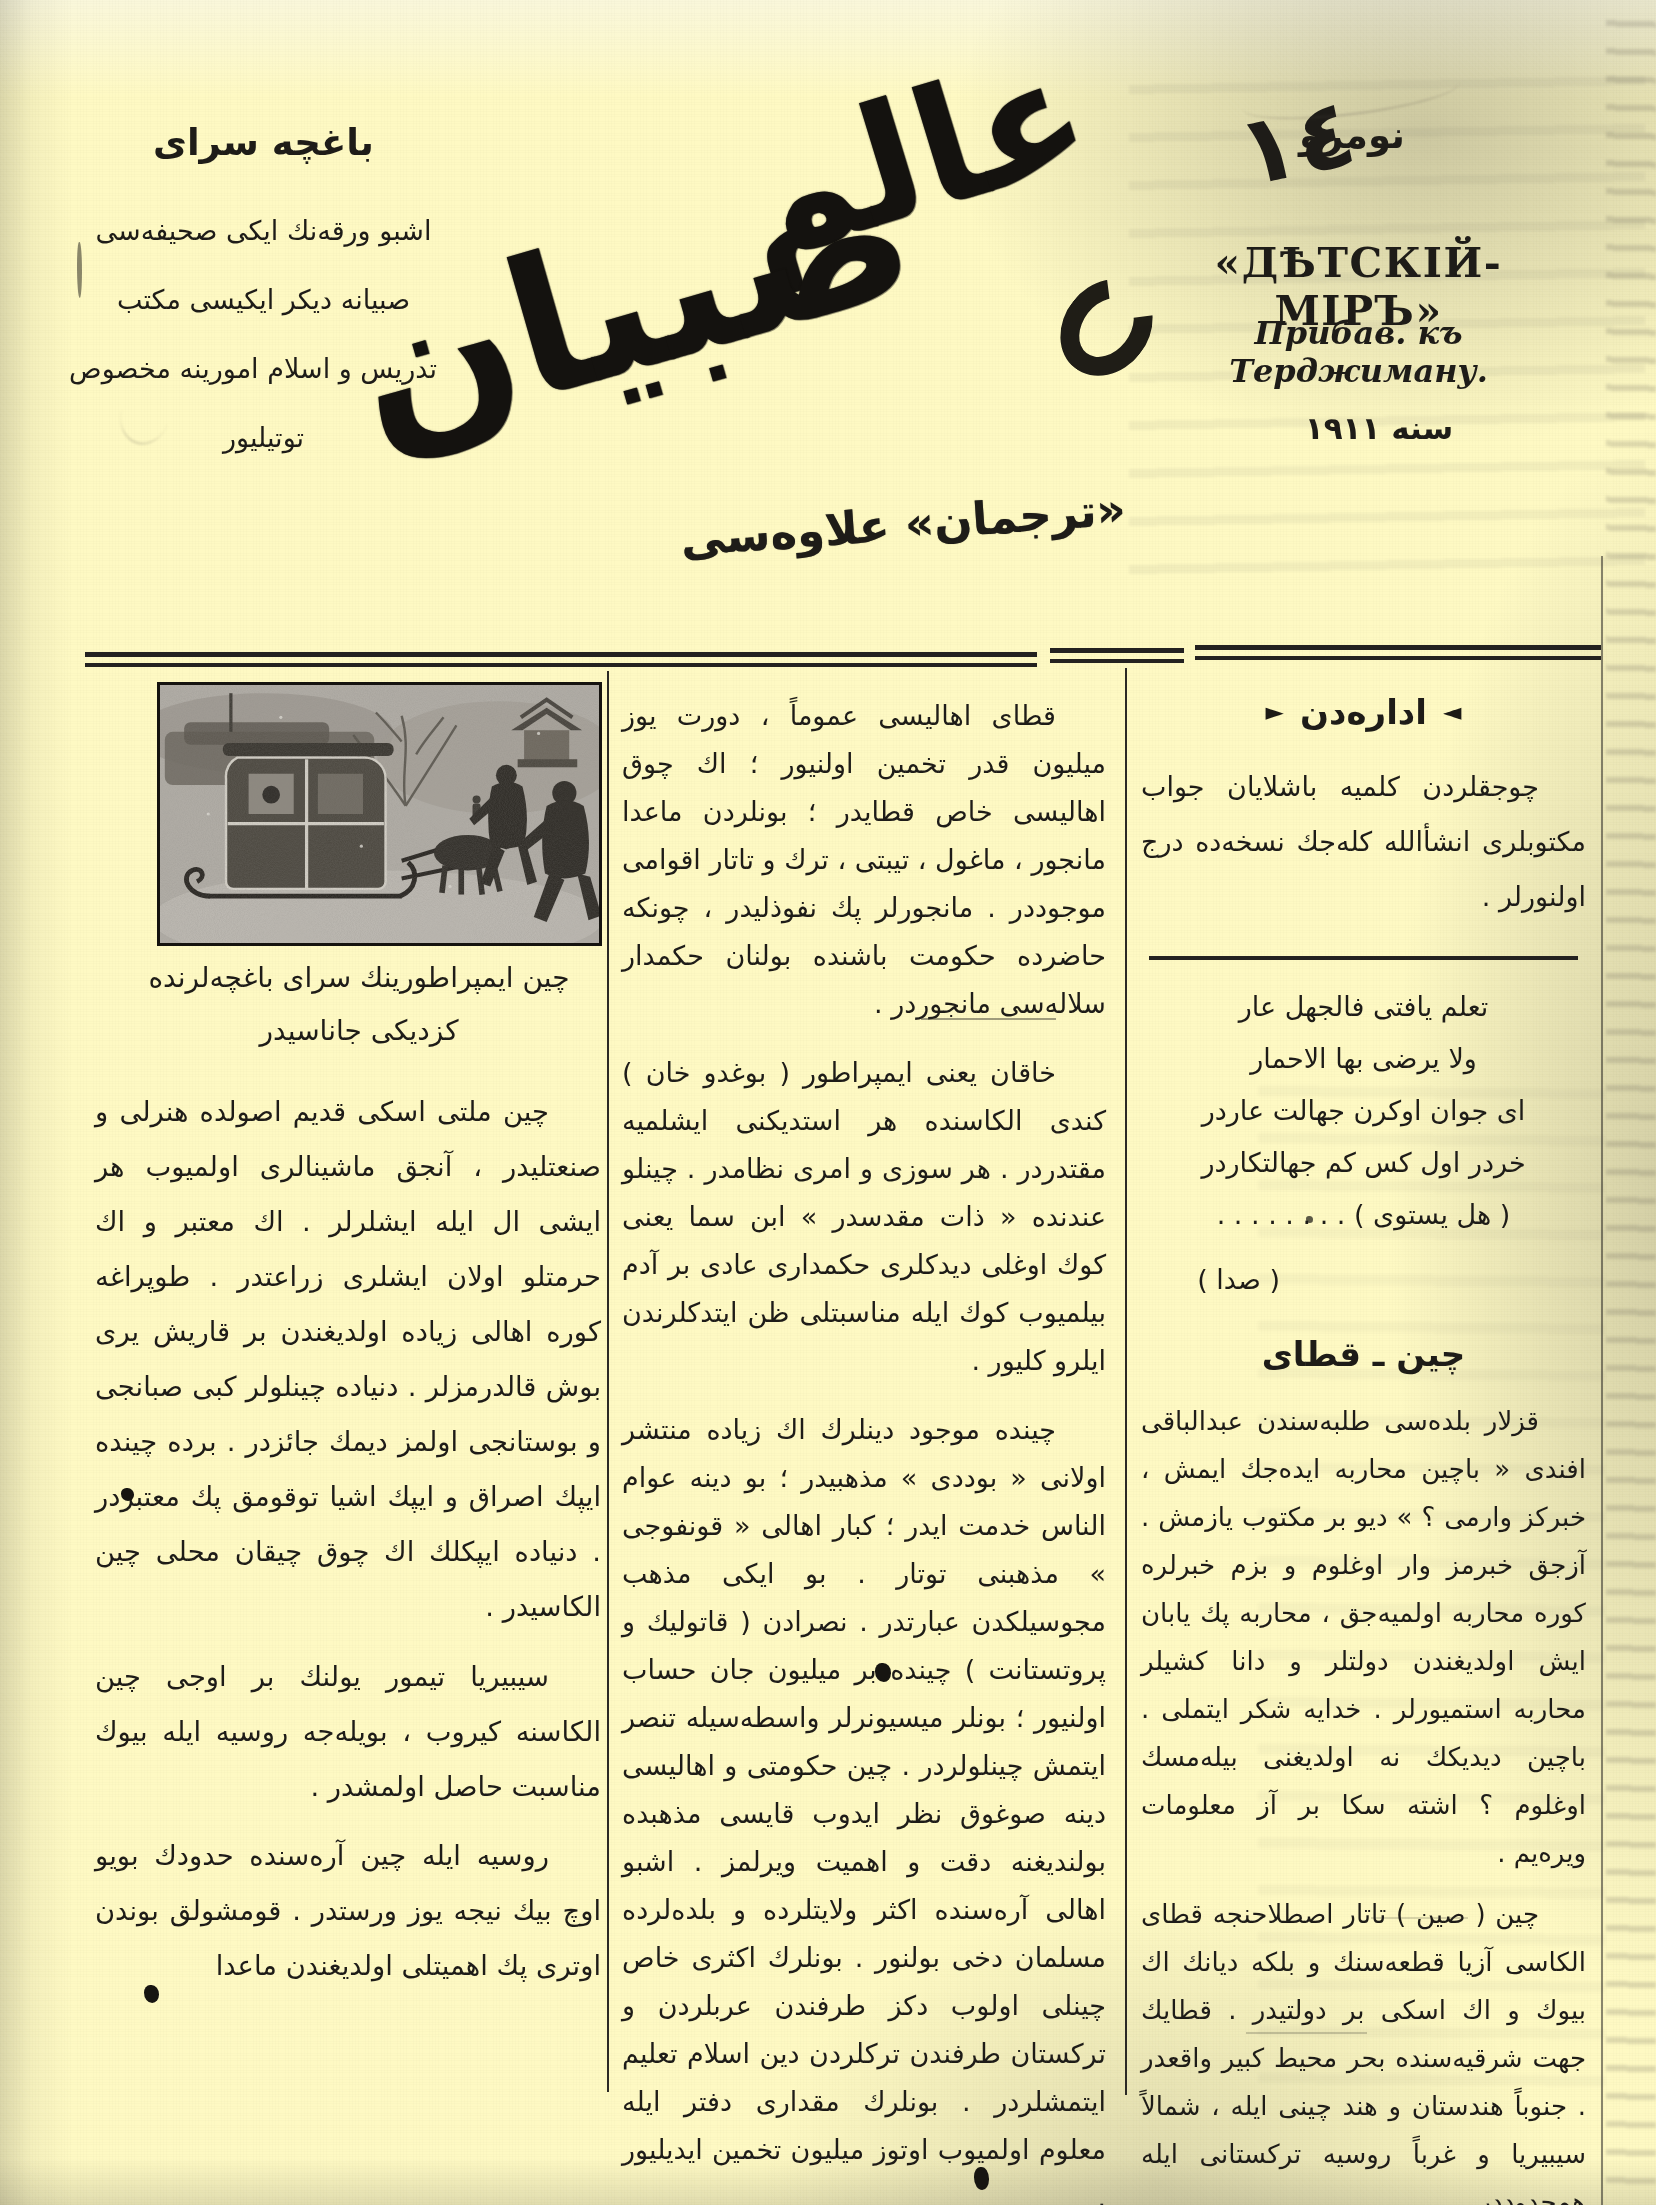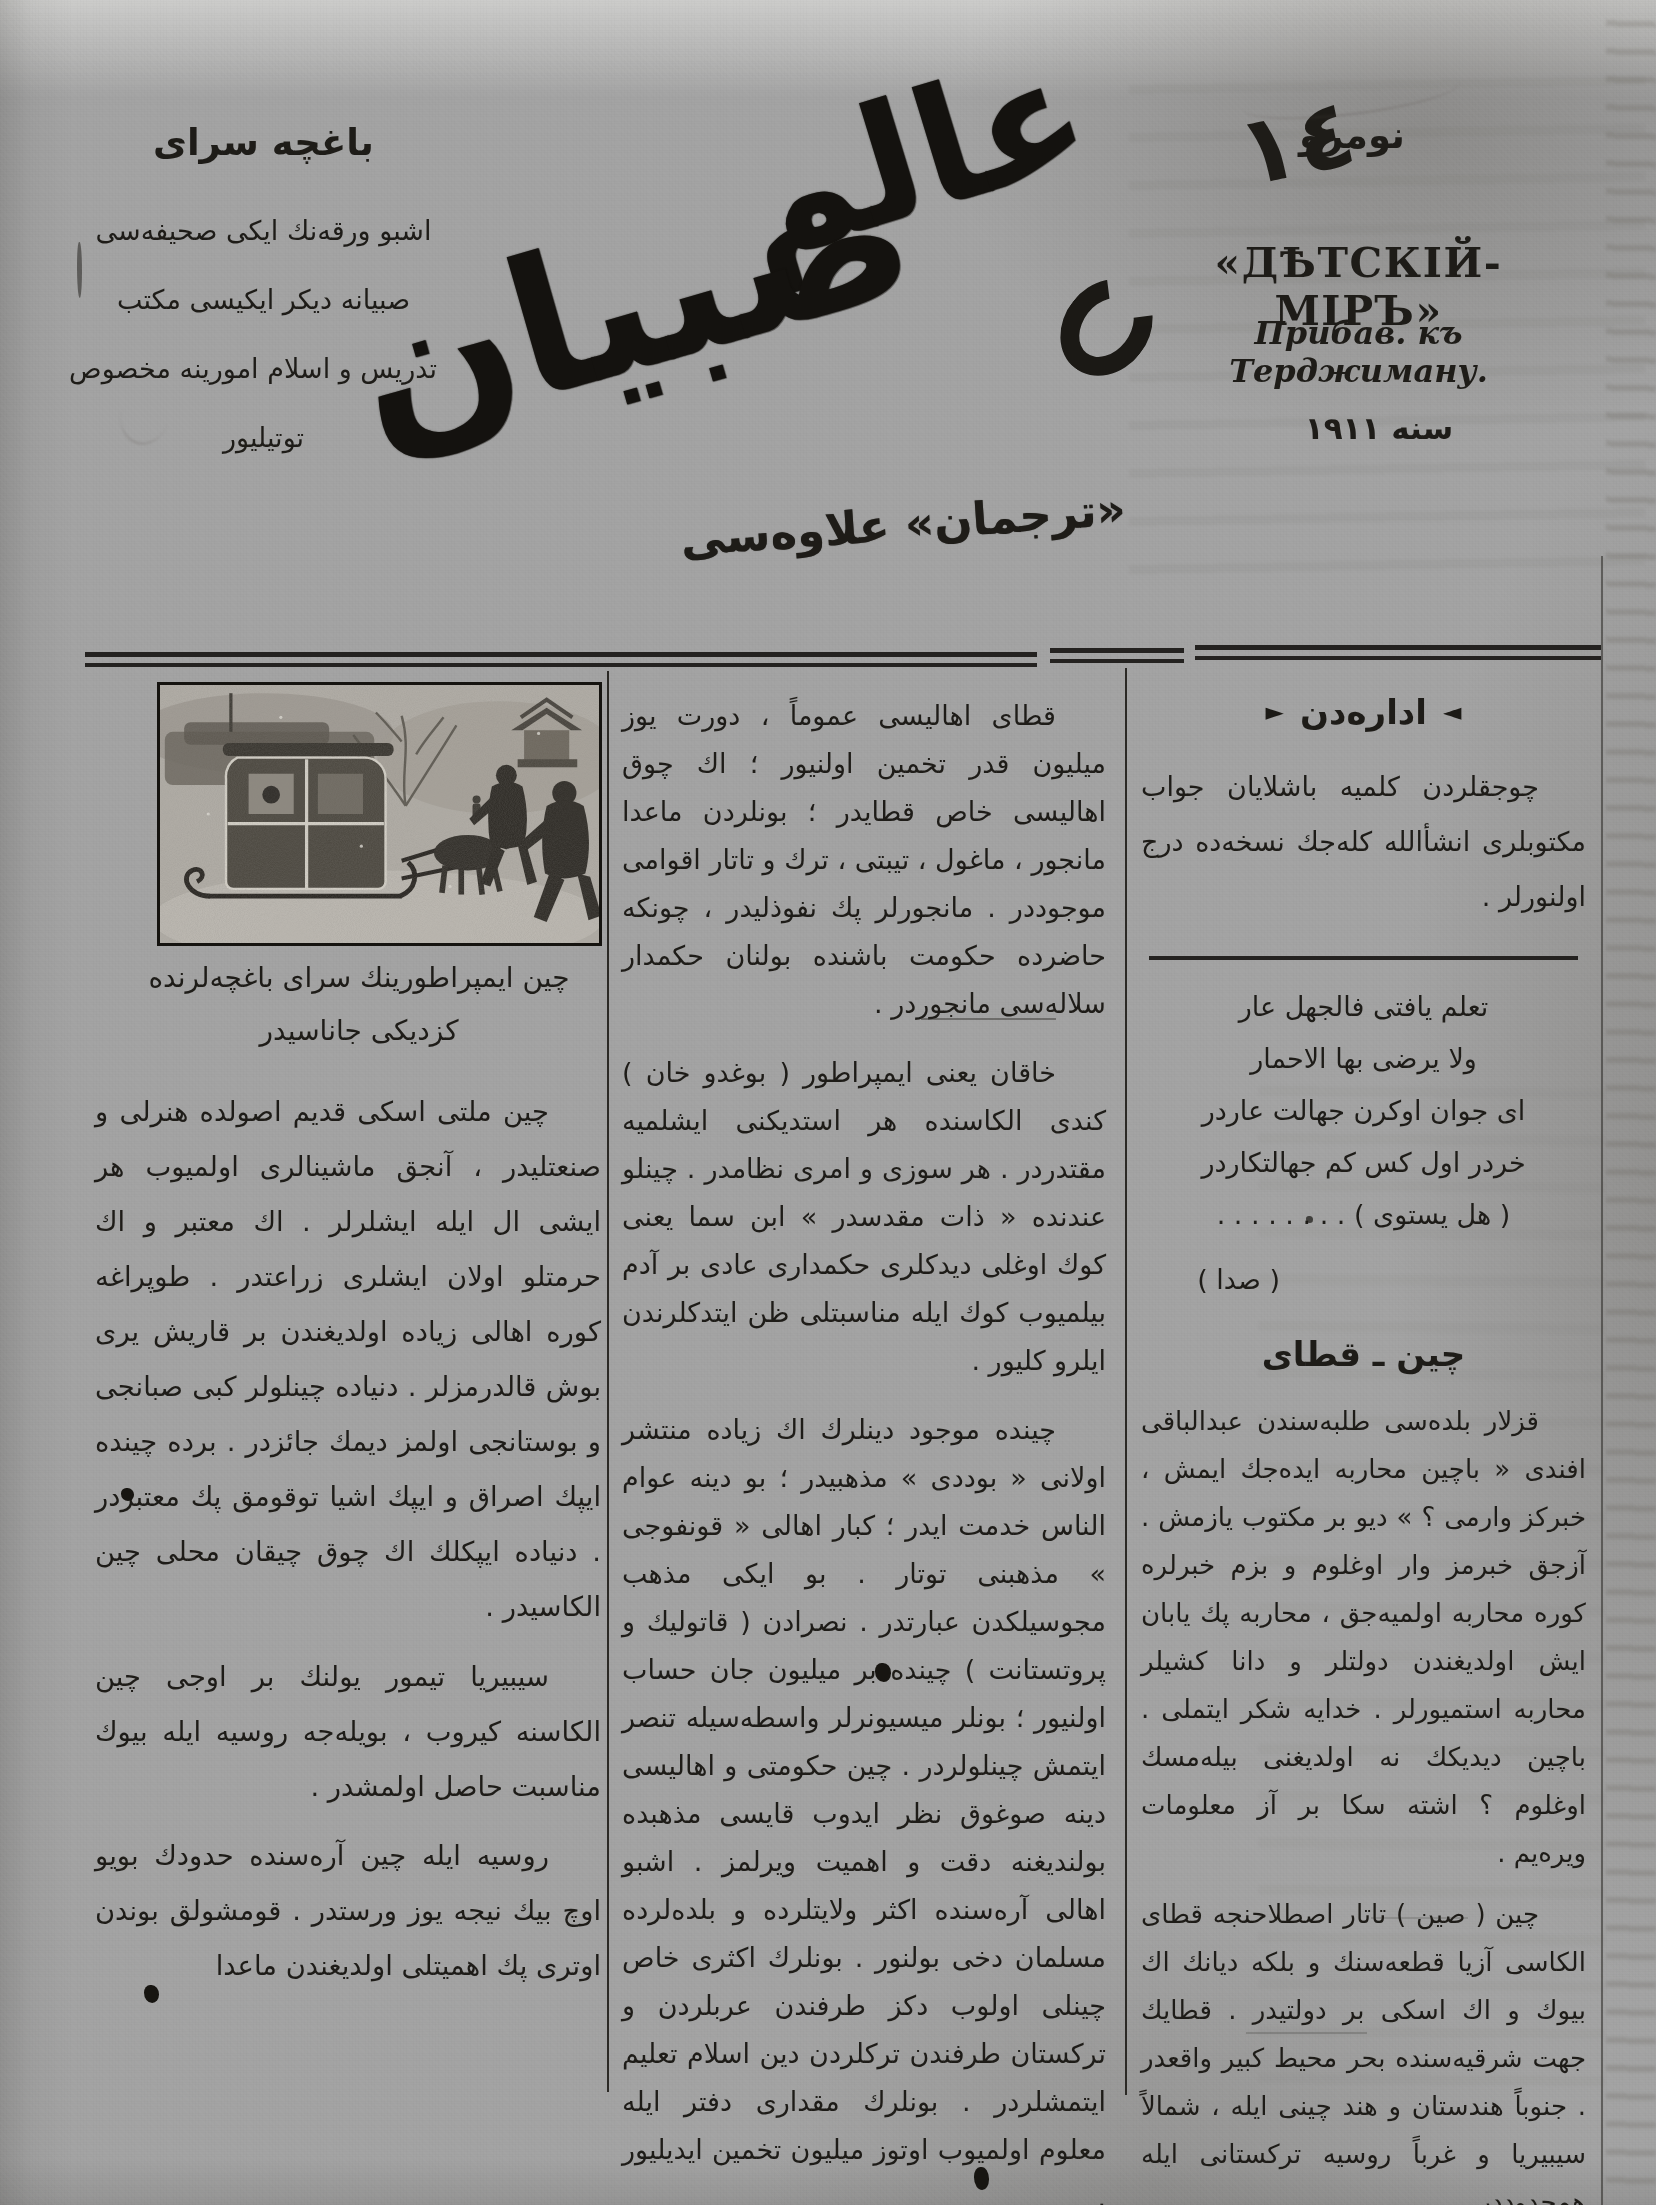--- a/index.html
+++ b/index.html
@@ -1,18 +1,18 @@
 <!DOCTYPE html>
 <html lang="ota" style="font-size:13px"><head>
 <meta charset="utf-8">
 <style>
   html,body{margin:0;padding:0;background:#777;}
   .page{
     position:relative;width:1656px;height:2205px;overflow:hidden;
-    background:#a3a3a3;
+    background:#fef9c3;
     font-family:"DejaVu Sans",sans-serif;
     color:#1e1c18;
   }
   
   .shade{position:absolute;inset:0;pointer-events:none;
     background:
       radial-gradient(ellipse 726px 484px at 86% 6%, rgba(88,85,80,.30), transparent 65%),
       radial-gradient(ellipse 403px 1129px at 101% 55%, rgba(95,92,86,.28), transparent 70%),
       radial-gradient(ellipse 564px 403px at 70% 99%, rgba(90,88,83,.20), transparent 70%),
       linear-gradient(90deg, rgba(60,58,54,.18) 0px, rgba(60,58,54,.05) 32px, transparent 73px),

